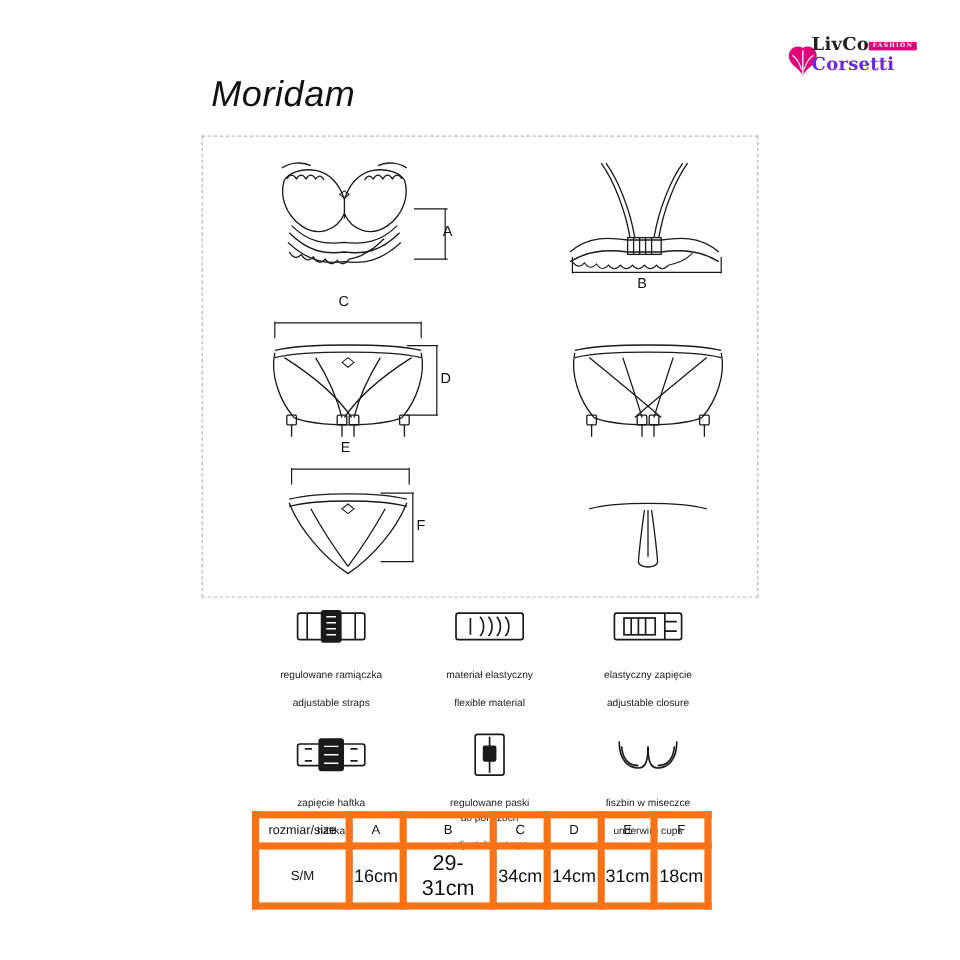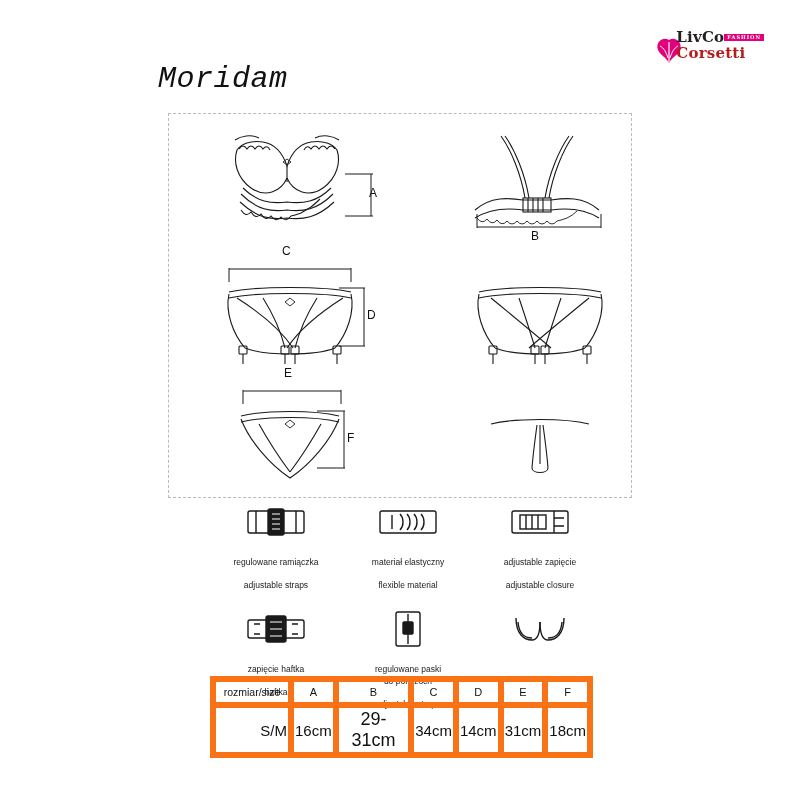--- a/index.html
+++ b/index.html
@@ -56,30 +56,30 @@
     background: #e3007b;
     padding: 1px 3px;
     letter-spacing: 1px;
     vertical-align: 3px;
     display: inline-block;
   }
   .brand .brand-line2 {
     font-family: "DejaVu Serif", serif;
     font-size: 15px;
     font-weight: bold;
-    color: #b91c1c;
+    color: #6d28d9;
     letter-spacing: 0.2px;
   }
 
   
   .model-title {
     position: absolute;
-    left: 158px;
+    left: 176px;
     top: 62px;
-    font-family: Liberation Mono, monospace;
+    font-family: Liberation Sans, sans-serif;
     font-style: italic;
     font-size: 30px;
     color: #111;
     letter-spacing: 0.5px;
   }
 
   
   .diagram-frame {
     position: absolute;
     left: 168px;
@@ -149,22 +149,21 @@
   }
   .size-table thead th.hdr-label {
     font-size: 10.5px;
     width: 78px;
   }
   .size-table tbody td {
     font-size: 15px;
     height: 38px;
   }
   .size-table tbody td.row-label {
-    font-size: 15px;
-    text-align: right;
+    font-size: 11px;
   }
   .size-table tbody td.narrow {
     font-size: 18px;
   }
 </style>
 </head>
 <body>
 
 <div class="page">
 
@@ -418,21 +417,21 @@
             <g fill="none" stroke="#1a1a1a" stroke-width="1.4">
               <rect x="2" y="6" width="56" height="22" rx="2"></rect>
               <path d="M44 6 L44 28"></path>
               <rect x="10" y="10" width="26" height="14"></rect>
               <path d="M16 10 L16 24 M22 10 L22 24 M28 10 L28 24"></path>
               <path d="M44 13 L54 13 M44 21 L54 21"></path>
             </g>
           </svg>
         </div>
         <div class="cap">
-          <span>adjustable zapięcie</span><br>
+          <span>elastyczny zapięcie</span><br>
           <span>adjustable closure</span>
         </div>
       </div>
 
     </div>
 
     <div class="feat-row" style="margin-top:18px;">
 
       <div class="feat">
         <div class="icon-box">
@@ -472,20 +471,24 @@
       <div class="feat">
         <div class="icon-box">
           <svg width="60" height="34" viewBox="0 0 60 34">
             <g fill="none" stroke="#1a1a1a" stroke-width="1.4">
               <path d="M6 6 C6 22, 14 28, 22 28 C28 28, 30 22, 30 10"></path>
               <path d="M54 6 C54 22, 46 28, 38 28 C32 28, 30 22, 30 10"></path>
               <path d="M8 10 C9 22, 15 26, 22 26"></path>
               <path d="M52 10 C51 22, 45 26, 38 26"></path>
             </g>
           </svg>
+        </div>
+        <div class="cap">
+          <span>fiszbin w miseczce</span><br>
+          <span>underwire cups</span>
         </div>
       </div>
 
     </div>
   </div>
 
   <table class="size-table">
     <thead>
       <tr>
         <th class="hdr-label">rozmiar/size</th>

